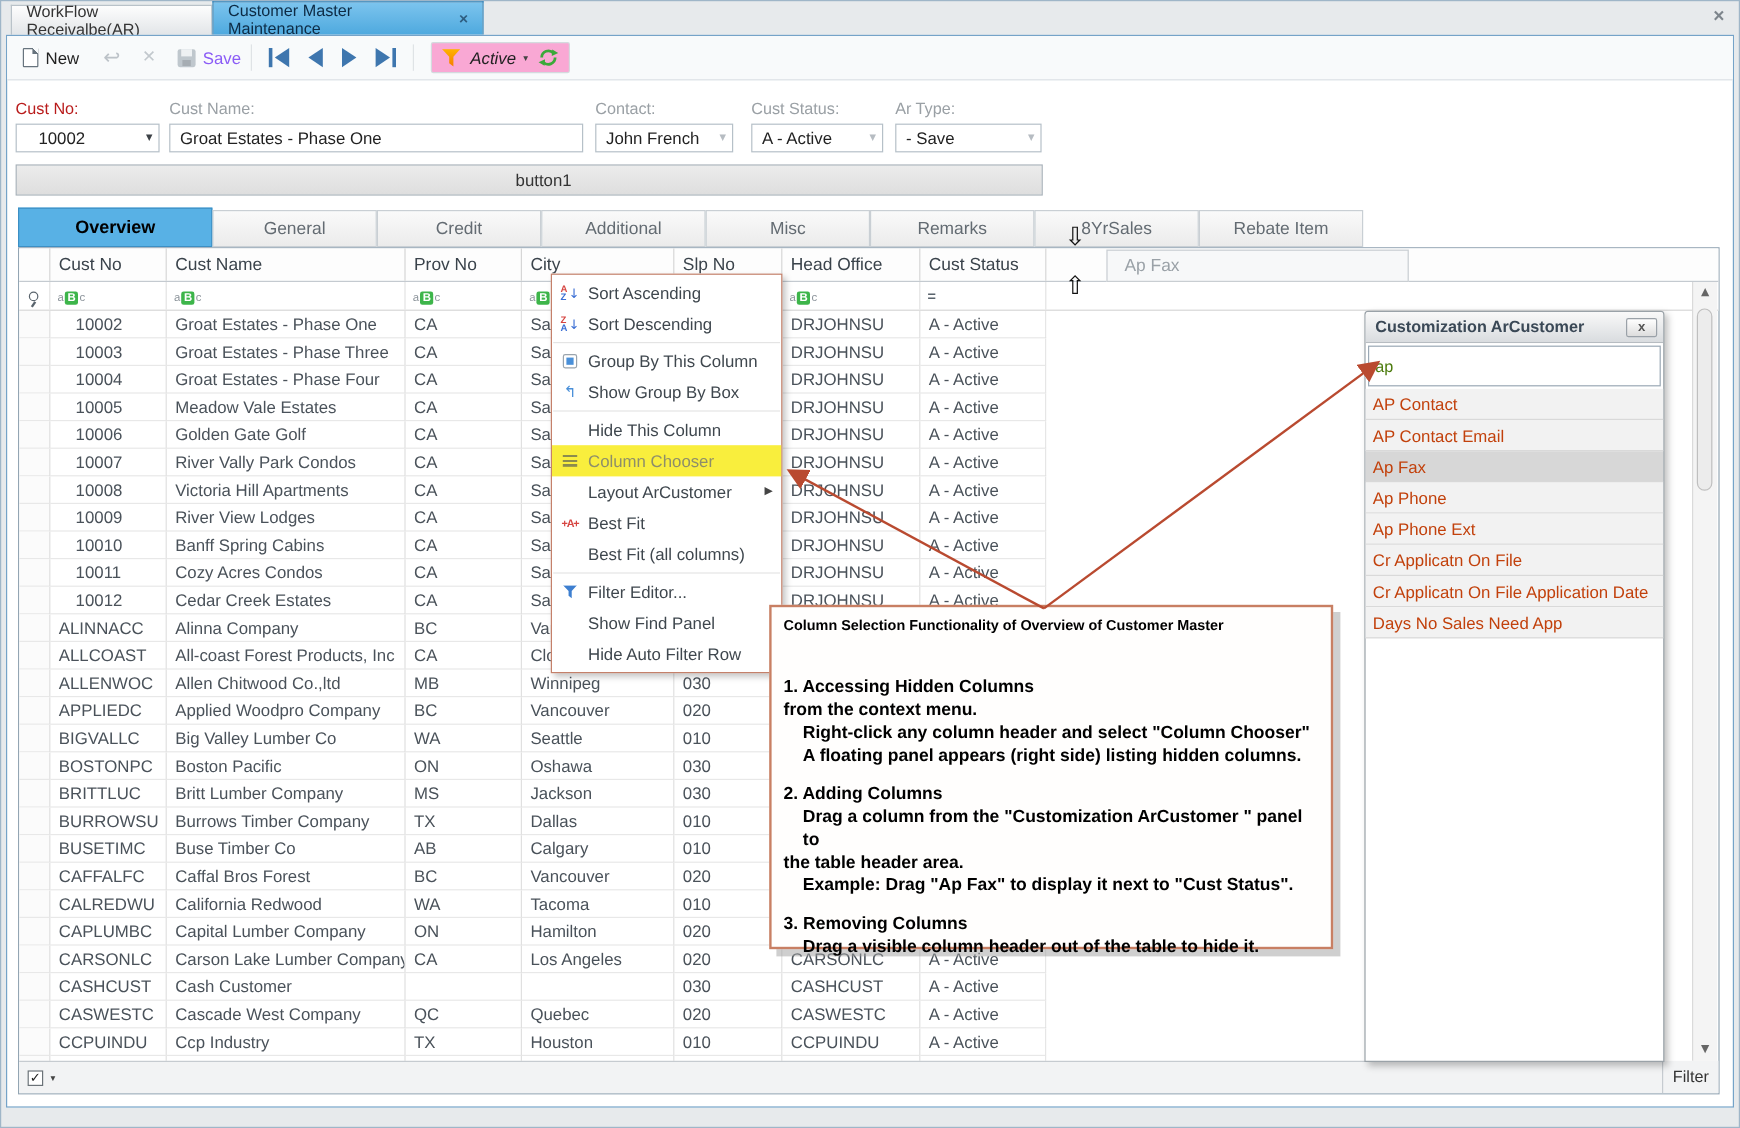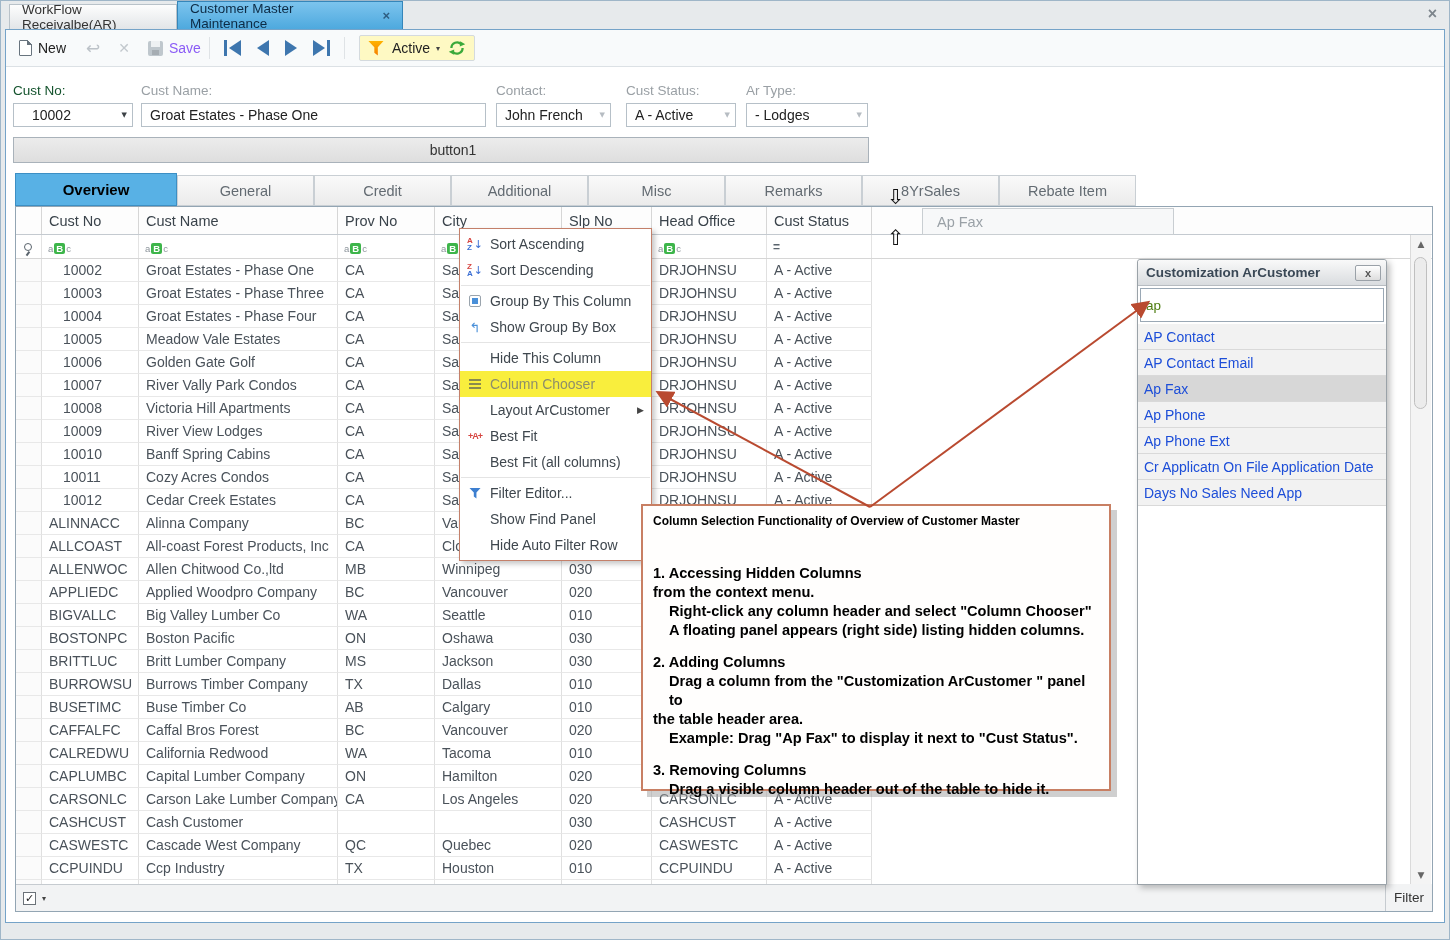--- a/index.html
+++ b/index.html
@@ -43,28 +43,28 @@
   .floppy-icon:after { content:""; position:absolute; left:4px; bottom:1px; width:7px; height:5px; background:#a6adb3; }
   .dim { color:#8b5cf6; }
   .navgrp { display:flex; align-items:center; gap:16px; margin:0 6px; }
   .tri-r { width:0; height:0; border-top:8px solid transparent; border-bottom:8px solid transparent;
     border-left:12px solid #3e76ae; }
   .tri-l { width:0; height:0; border-top:8px solid transparent; border-bottom:8px solid transparent;
     border-right:12px solid #3e76ae; }
   .navbar { width:3px; height:16px; background:#3e76ae; }
   .navbtn { display:flex; align-items:center; gap:2px; }
   .filter-grp { display:flex; align-items:center; gap:8px; border:1px solid #d4dade;
-    border-radius:2px; padding:3px 8px; margin-left:6px; background:#fef9c3; }
+    border-radius:2px; padding:3px 8px; margin-left:6px; background:#f9a8d4;font-style:italic; }
   .funnel-org { width:16px; height:15px; background:linear-gradient(#ffb300,#f57c00);
     clip-path:polygon(0 0,100% 0,62% 45%,62% 100%,40% 82%,40% 45%); }
   .caret-dn { font-size:8px; color:#444; }
 
   
   .form-label { position:absolute; font-size:13.5px; color:#9aa0a5; }
-  .form-label.dark { color:#14532d; }
+  .form-label.dark { color:#b91c1c; }
   .inp { position:absolute; top:102px; height:24px; border:1px solid #b6c0c8; background:#fff;
     font-size:14px; color:#222; display:flex; align-items:center; padding-left:8px; }
   .inp .arr { position:absolute; right:5px; font-size:7px; color:#3c4146; }
   .inp .arr.gray { color:#b6bcc2; }
   .button1 { position:absolute; left:12px; top:136px; width:856px; height:26px;
     background:linear-gradient(#ececec,#dedede); border:1px solid #a9b2ba;
     display:flex; align-items:center; justify-content:center; font-size:14px; color:#333;padding-left:24px; }
 
   
   .ptabs { position:absolute; left:14px; top:172px; height:33px; display:flex; }
@@ -147,21 +147,21 @@
   .cp-title { height:26px; background:linear-gradient(#f9f9f9,#d9dcdf);
     border-bottom:1px solid #b7bcc1; border-radius:3px 3px 0 0; display:flex;
     align-items:center; justify-content:space-between; padding:0 5px 0 8px;
     font-size:13.5px; font-weight:bold; color:#3a4856; }
   .cp-x { width:26px; height:16px; border:1px solid #9aa1a8; border-radius:2px;
     background:linear-gradient(#fff,#ddd); font-size:11px; color:#555; display:flex;
     align-items:center; justify-content:center; font-weight:bold; }
   .cp-search { margin:2px; height:34px; border:1px solid #9aa8b5; font-size:13.5px;
     color:#4d7c0f; display:flex; align-items:center; padding-left:5px; background:#fff; }
   .cp-item { height:26px; background:#f2f2f2; border-bottom:1px solid #d9d9d9;
-    font-size:14px; color:#1d4ed8; display:flex; align-items:center; padding-left:6px; }
+    font-size:14px; color:#c2410c; display:flex; align-items:center; padding-left:6px; }
   .cp-item.sel { background:#d7d7d7; }
 
   
   .note { position:absolute; left:640px; top:503px; width:470px; height:287px;
     background:#fffefd; border:2px solid #c87f63; box-shadow:6px 6px 0 rgba(160,160,160,.5);
     z-index:30; padding:8px 10px; color:#000; }
   .note-title { font-size:12px; font-weight:bold; margin-bottom:36px; }
   .note-sec { margin-bottom:13px; }
   .note-h { font-size:14.6px; font-weight:bold; line-height:19px; }
   .note-l { font-size:14.6px; font-weight:bold; line-height:19px; }
@@ -251,21 +251,21 @@
   </div>
   <div class="inp" style="left:495px; width:115px">
     <span>John French</span>
     <span class="arr gray glyph">▼</span>
   </div>
   <div class="inp" style="left:625px; width:110px">
     <span>A - Active</span>
     <span class="arr gray glyph">▼</span>
   </div>
   <div class="inp" style="left:745px; width:122px">
-    <span>- Lodges</span>
+    <span>- Save</span>
     <span class="arr gray glyph">▼</span>
   </div>
   <div class="button1">button1</div>
 
   <div class="ptabs" id="ptabs">
       <div class="ptab sel">Overview</div>
       <div class="ptab">General</div>
       <div class="ptab">Credit</div>
       <div class="ptab">Additional</div>
       <div class="ptab">Misc</div>
@@ -696,20 +696,21 @@
       <span>Customization ArCustomer</span>
       <span class="cp-x">x</span>
     </div>
     <div class="cp-search">ap</div>
     <div id="cplist">
         <div class="cp-item">AP Contact</div>
         <div class="cp-item">AP Contact Email</div>
         <div class="cp-item sel">Ap Fax</div>
         <div class="cp-item">Ap Phone</div>
         <div class="cp-item">Ap Phone Ext</div>
+        <div class="cp-item">Cr Applicatn On File</div>
         <div class="cp-item">Cr Applicatn On File Application Date</div>
         <div class="cp-item">Days No Sales Need App</div>
       </div>
   </div>
 
   <div class="note">
     <div class="note-title">Column Selection Functionality of Overview of Customer Master</div>
     <div id="notesecs">
         <div class="note-sec">
           <div class="note-h">1. Accessing Hidden Columns</div>

